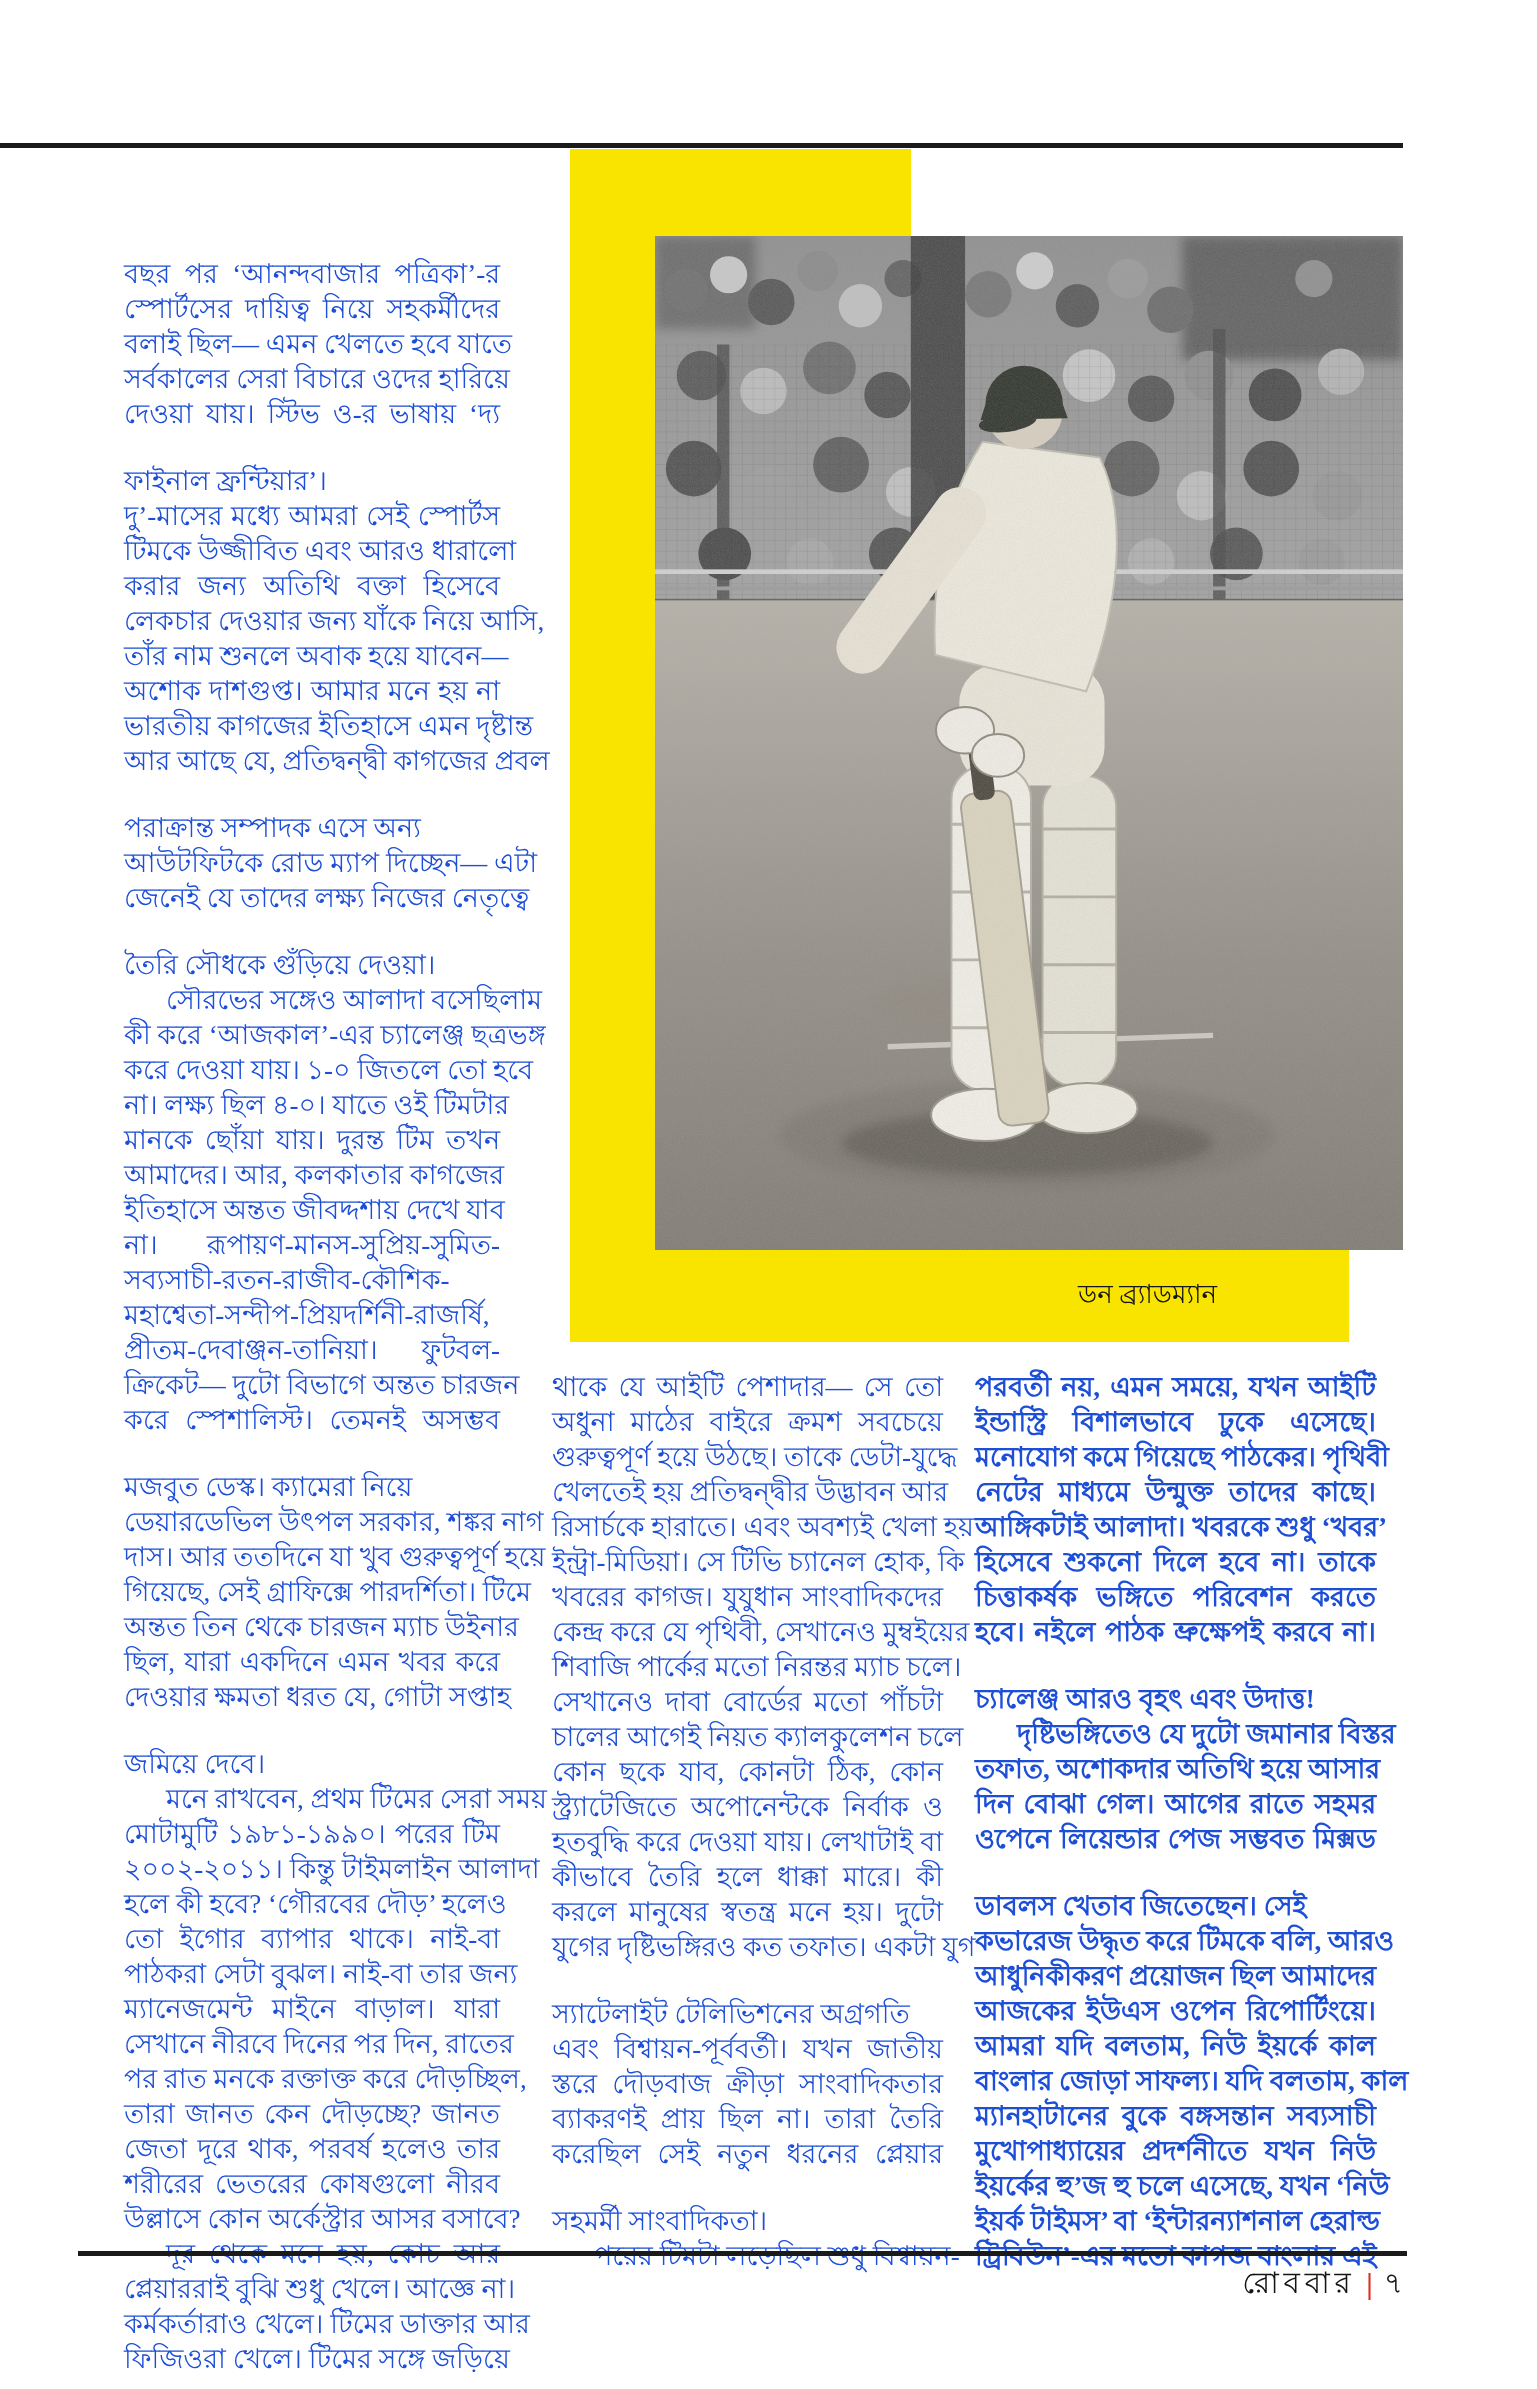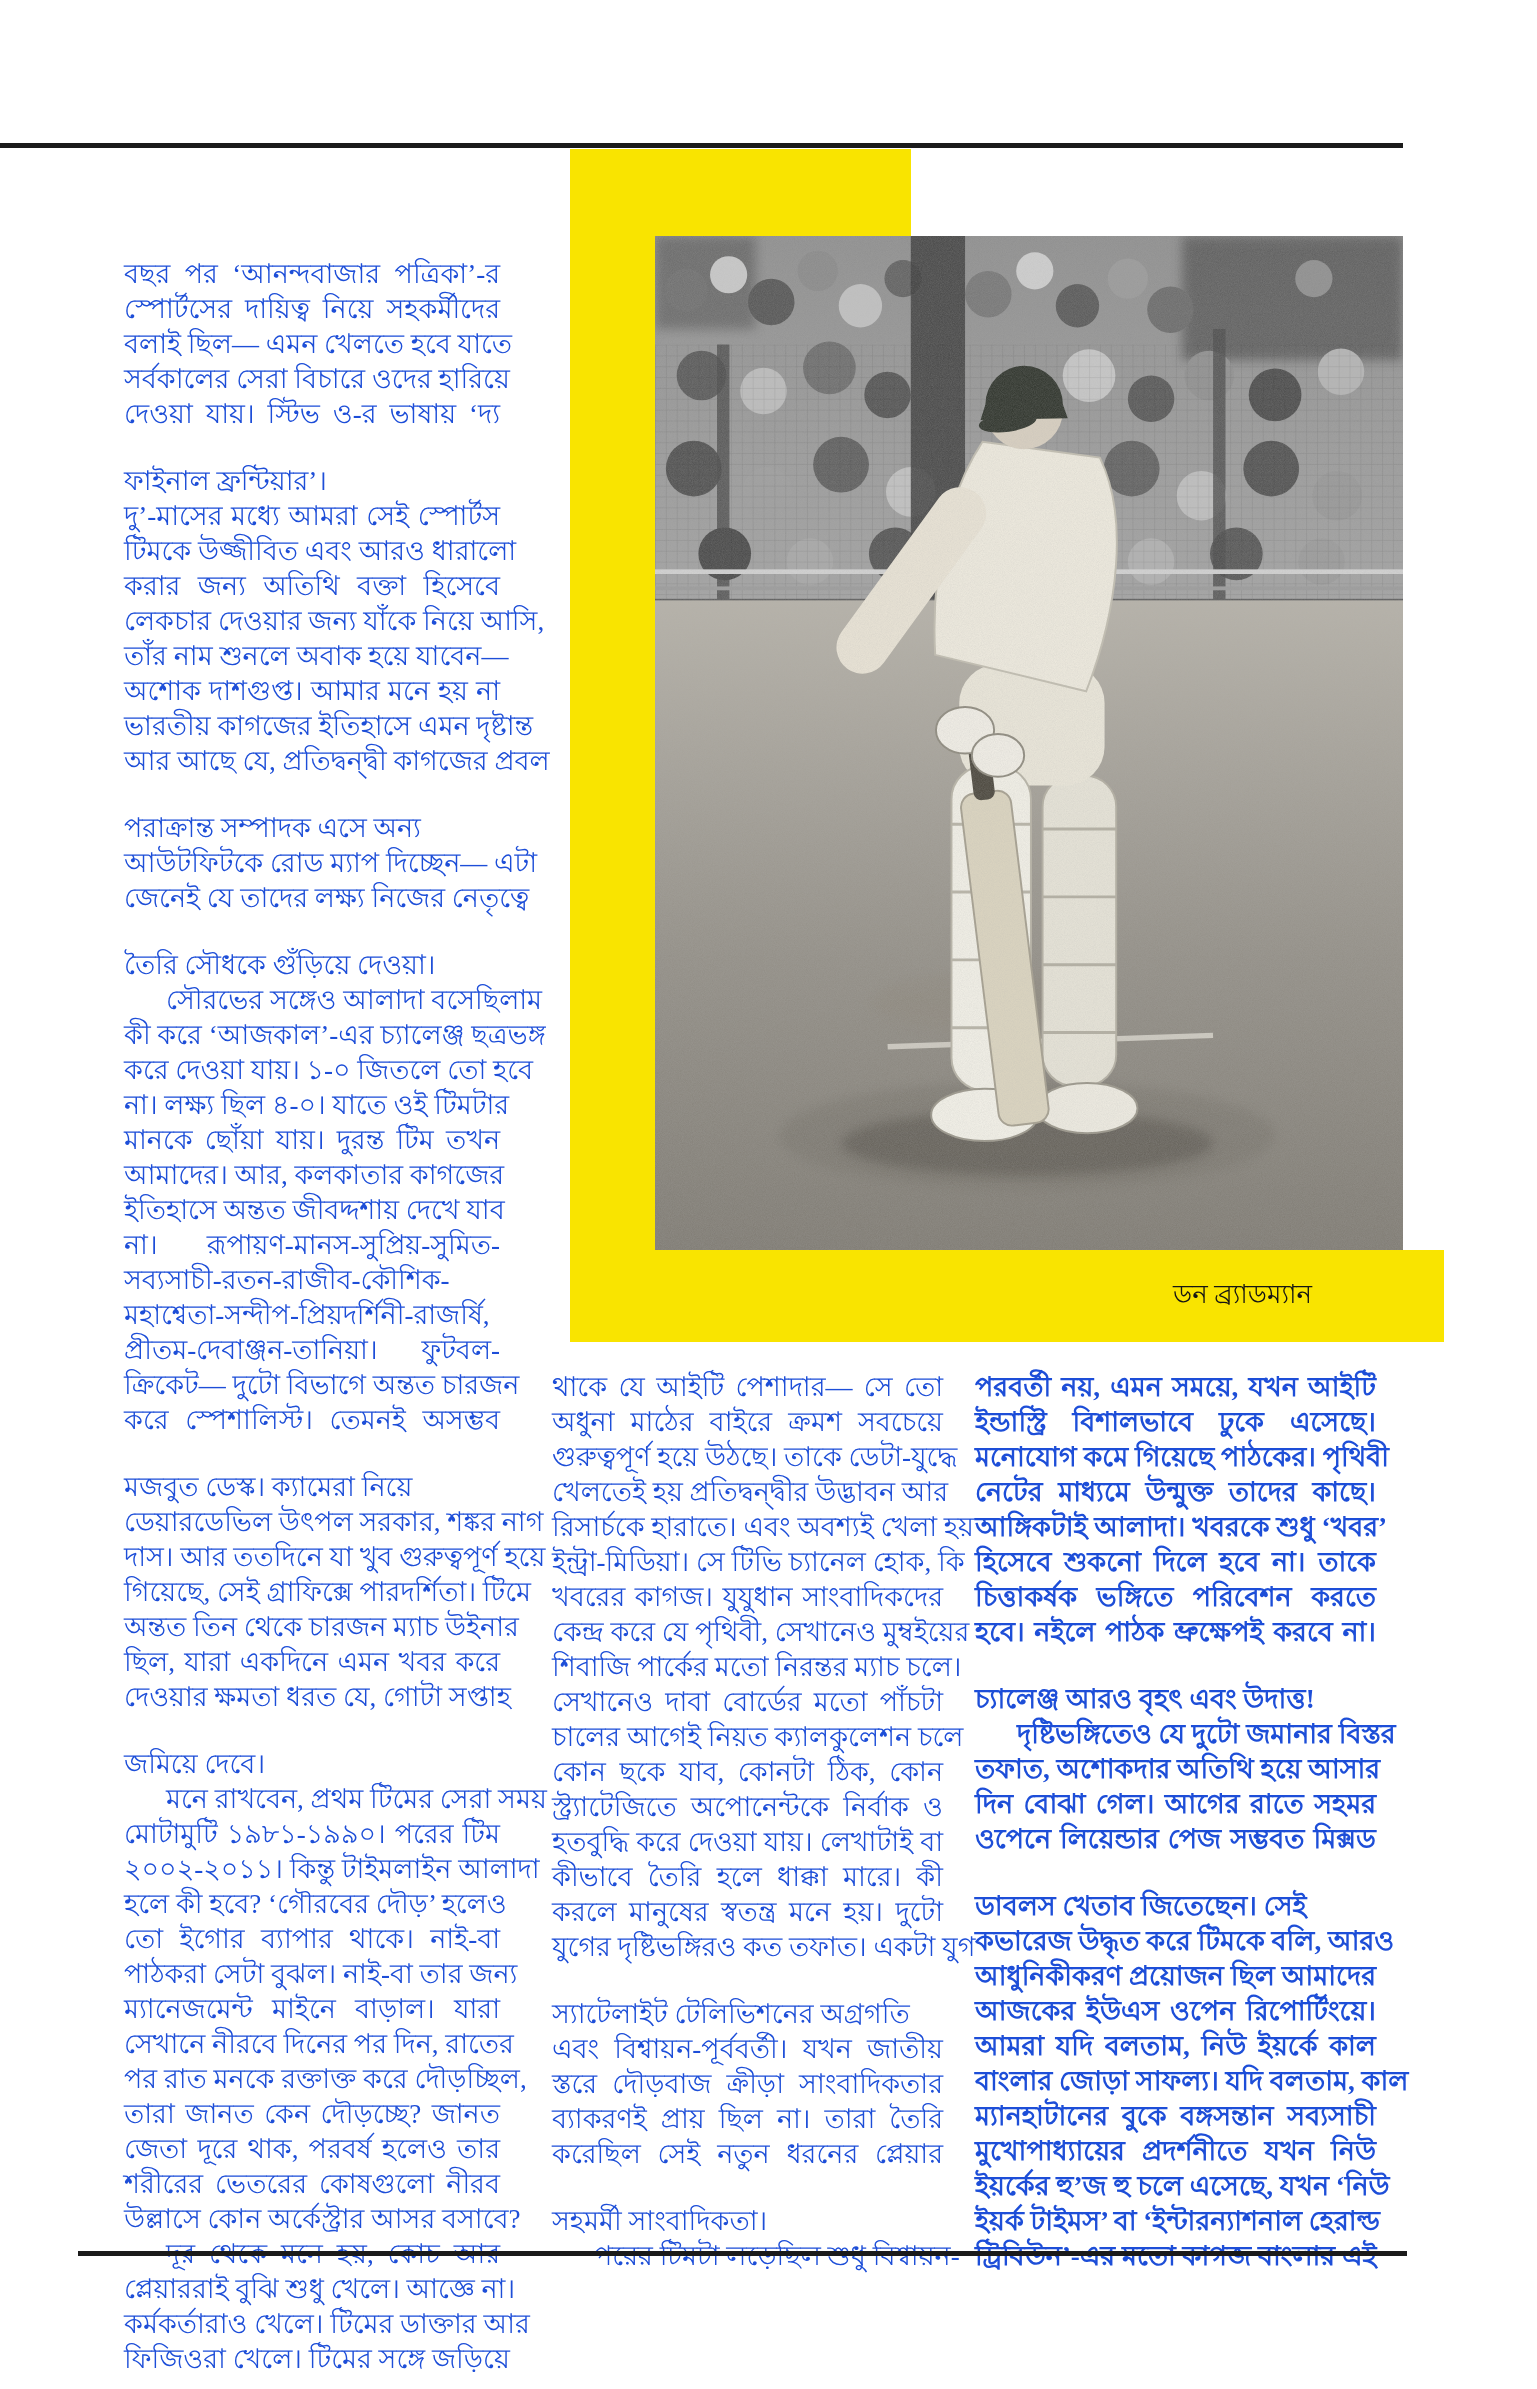--- a/index.html
+++ b/index.html
@@ -2,21 +2,21 @@
 <html style="font-size:12.4px"><head>
 <meta charset="utf-8">
 <style>
   html,body{margin:0;padding:0;background:#ffffff;}
   .page{position:relative;width:1538px;height:2389px;background:#ffffff;overflow:hidden;
         font-family:"Liberation Serif","DejaVu Serif",serif;color:#151515;}
   .rule{position:absolute;background:#1b1b1b;height:5.4px;}
   .rule-top{left:0;top:143px;width:1403px;}
   .rule-bottom{left:78px;top:2251px;width:1329px;}
   .yellow-block{position:absolute;left:570px;top:149px;width:341px;height:1101px;background:#f9e400;}
-  .caption-band{position:absolute;left:570px;top:1250px;width:874px;height:92px;background:#f9e400;
+  .caption-band{position:absolute;left:570px;top:1250px;width:779px;height:92px;background:#f9e400;
                 display:flex;align-items:center;justify-content:flex-end;padding-right:132px;box-sizing:border-box;}
   .caption{font-size:26px;color:#141414;}
   .photo{position:absolute;left:655px;top:236px;width:748px;height:1014px;z-index:2;background:#9a9a9a;}
   .photo svg{display:block;width:100%;height:100%;}
   .col{position:absolute;font-size:27px;line-height:35px;color:#1d4ed8;}
   .col1{left:124px;top:257px;width:376px;}
   .col2{left:552px;top:1370px;width:391px;}
   .col3{left:975px;top:1370px;width:401px;font-weight:bold;}
   .line{white-space:nowrap;text-align:justify;text-align-last:justify;}
   .line.end{text-align-last:left;margin-top:32px;}
@@ -252,15 +252,20 @@
       <div class="line">বাংলার জোড়া সাফল্য। যদি বলতাম, কাল</div>
       <div class="line">ম্যানহাটানের বুকে বঙ্গসন্তান সব্যসাচী</div>
       <div class="line">মুখোপাধ্যায়ের প্রদর্শনীতে যখন নিউ</div>
       <div class="line">ইয়র্কের হু’জ হু চলে এসেছে, যখন ‘নিউ</div>
       <div class="line">ইয়র্ক টাইমস’ বা ‘ইন্টারন্যাশনাল হেরাল্ড</div>
       <div class="line">ট্রিবিউন’-এর মতো কাগজ বাংলার এই</div>
     </div>
 
   <div class="rule rule-bottom"></div>
 
+  <div class="footer">
+    <span class="pub">রোববার</span>
+    <span class="sep">|</span>
+    <span class="num">৭</span>
+  </div>
 
 </div>
 
 
 </body></html>

